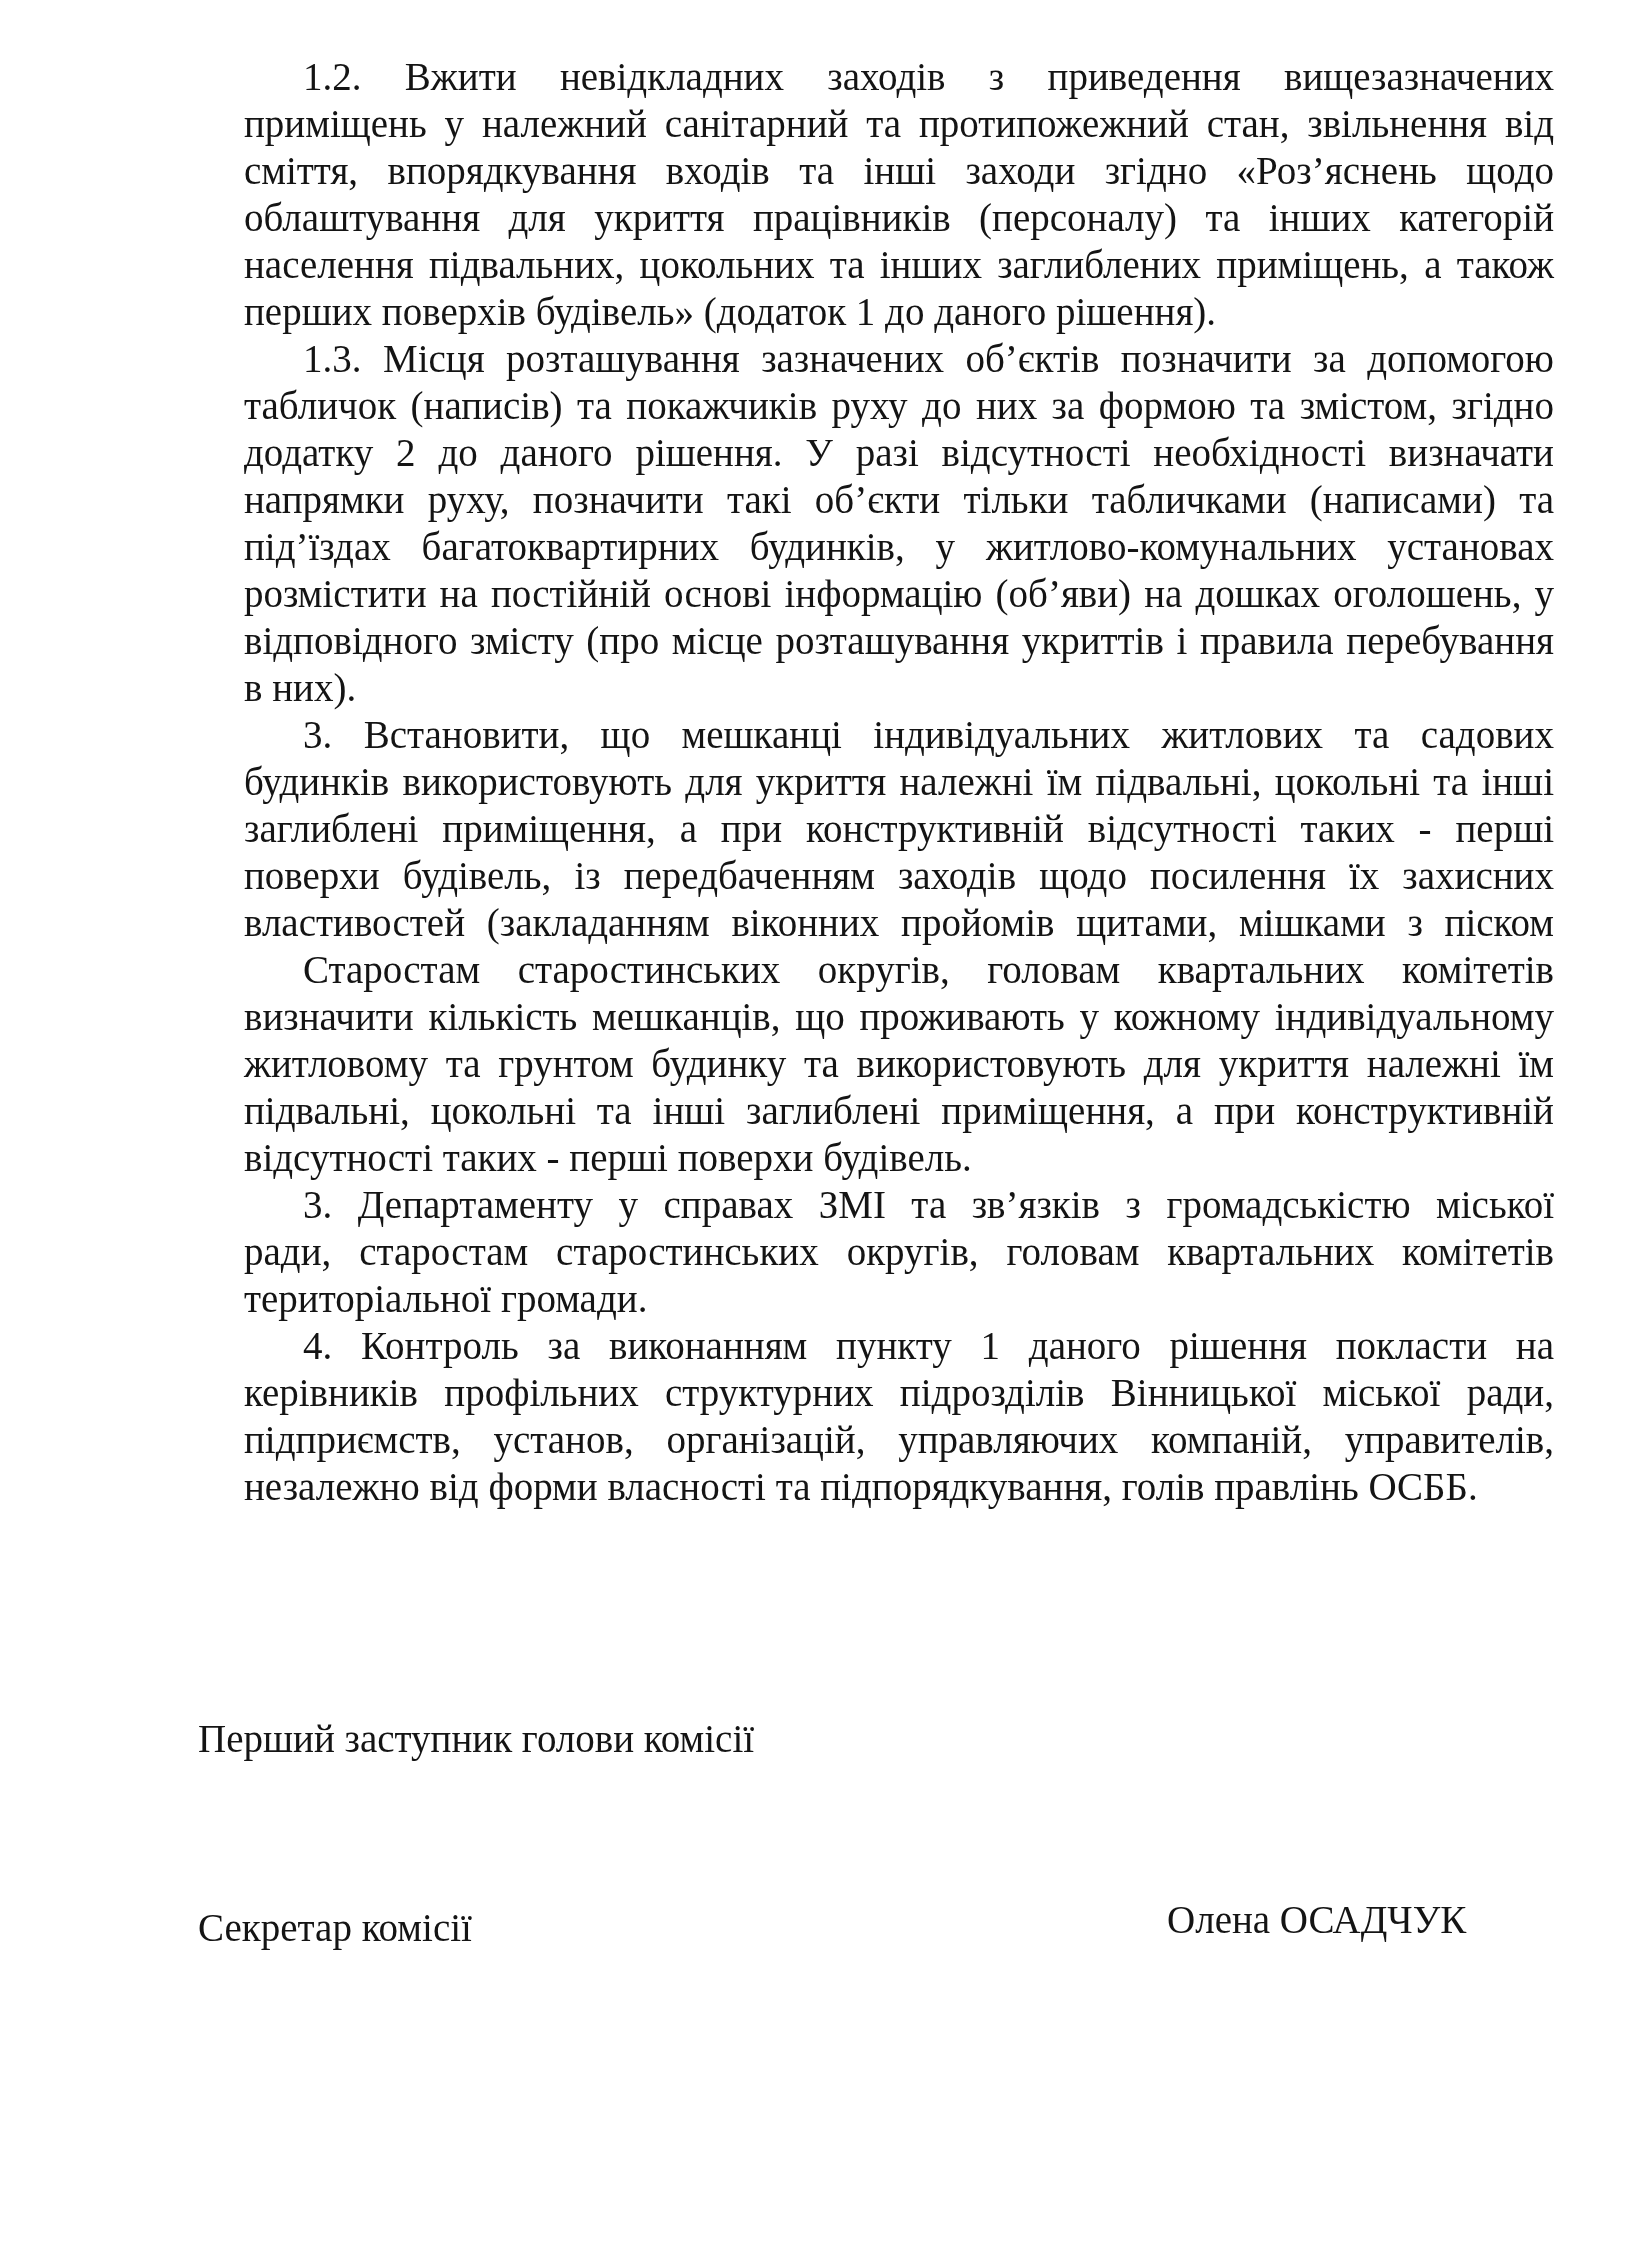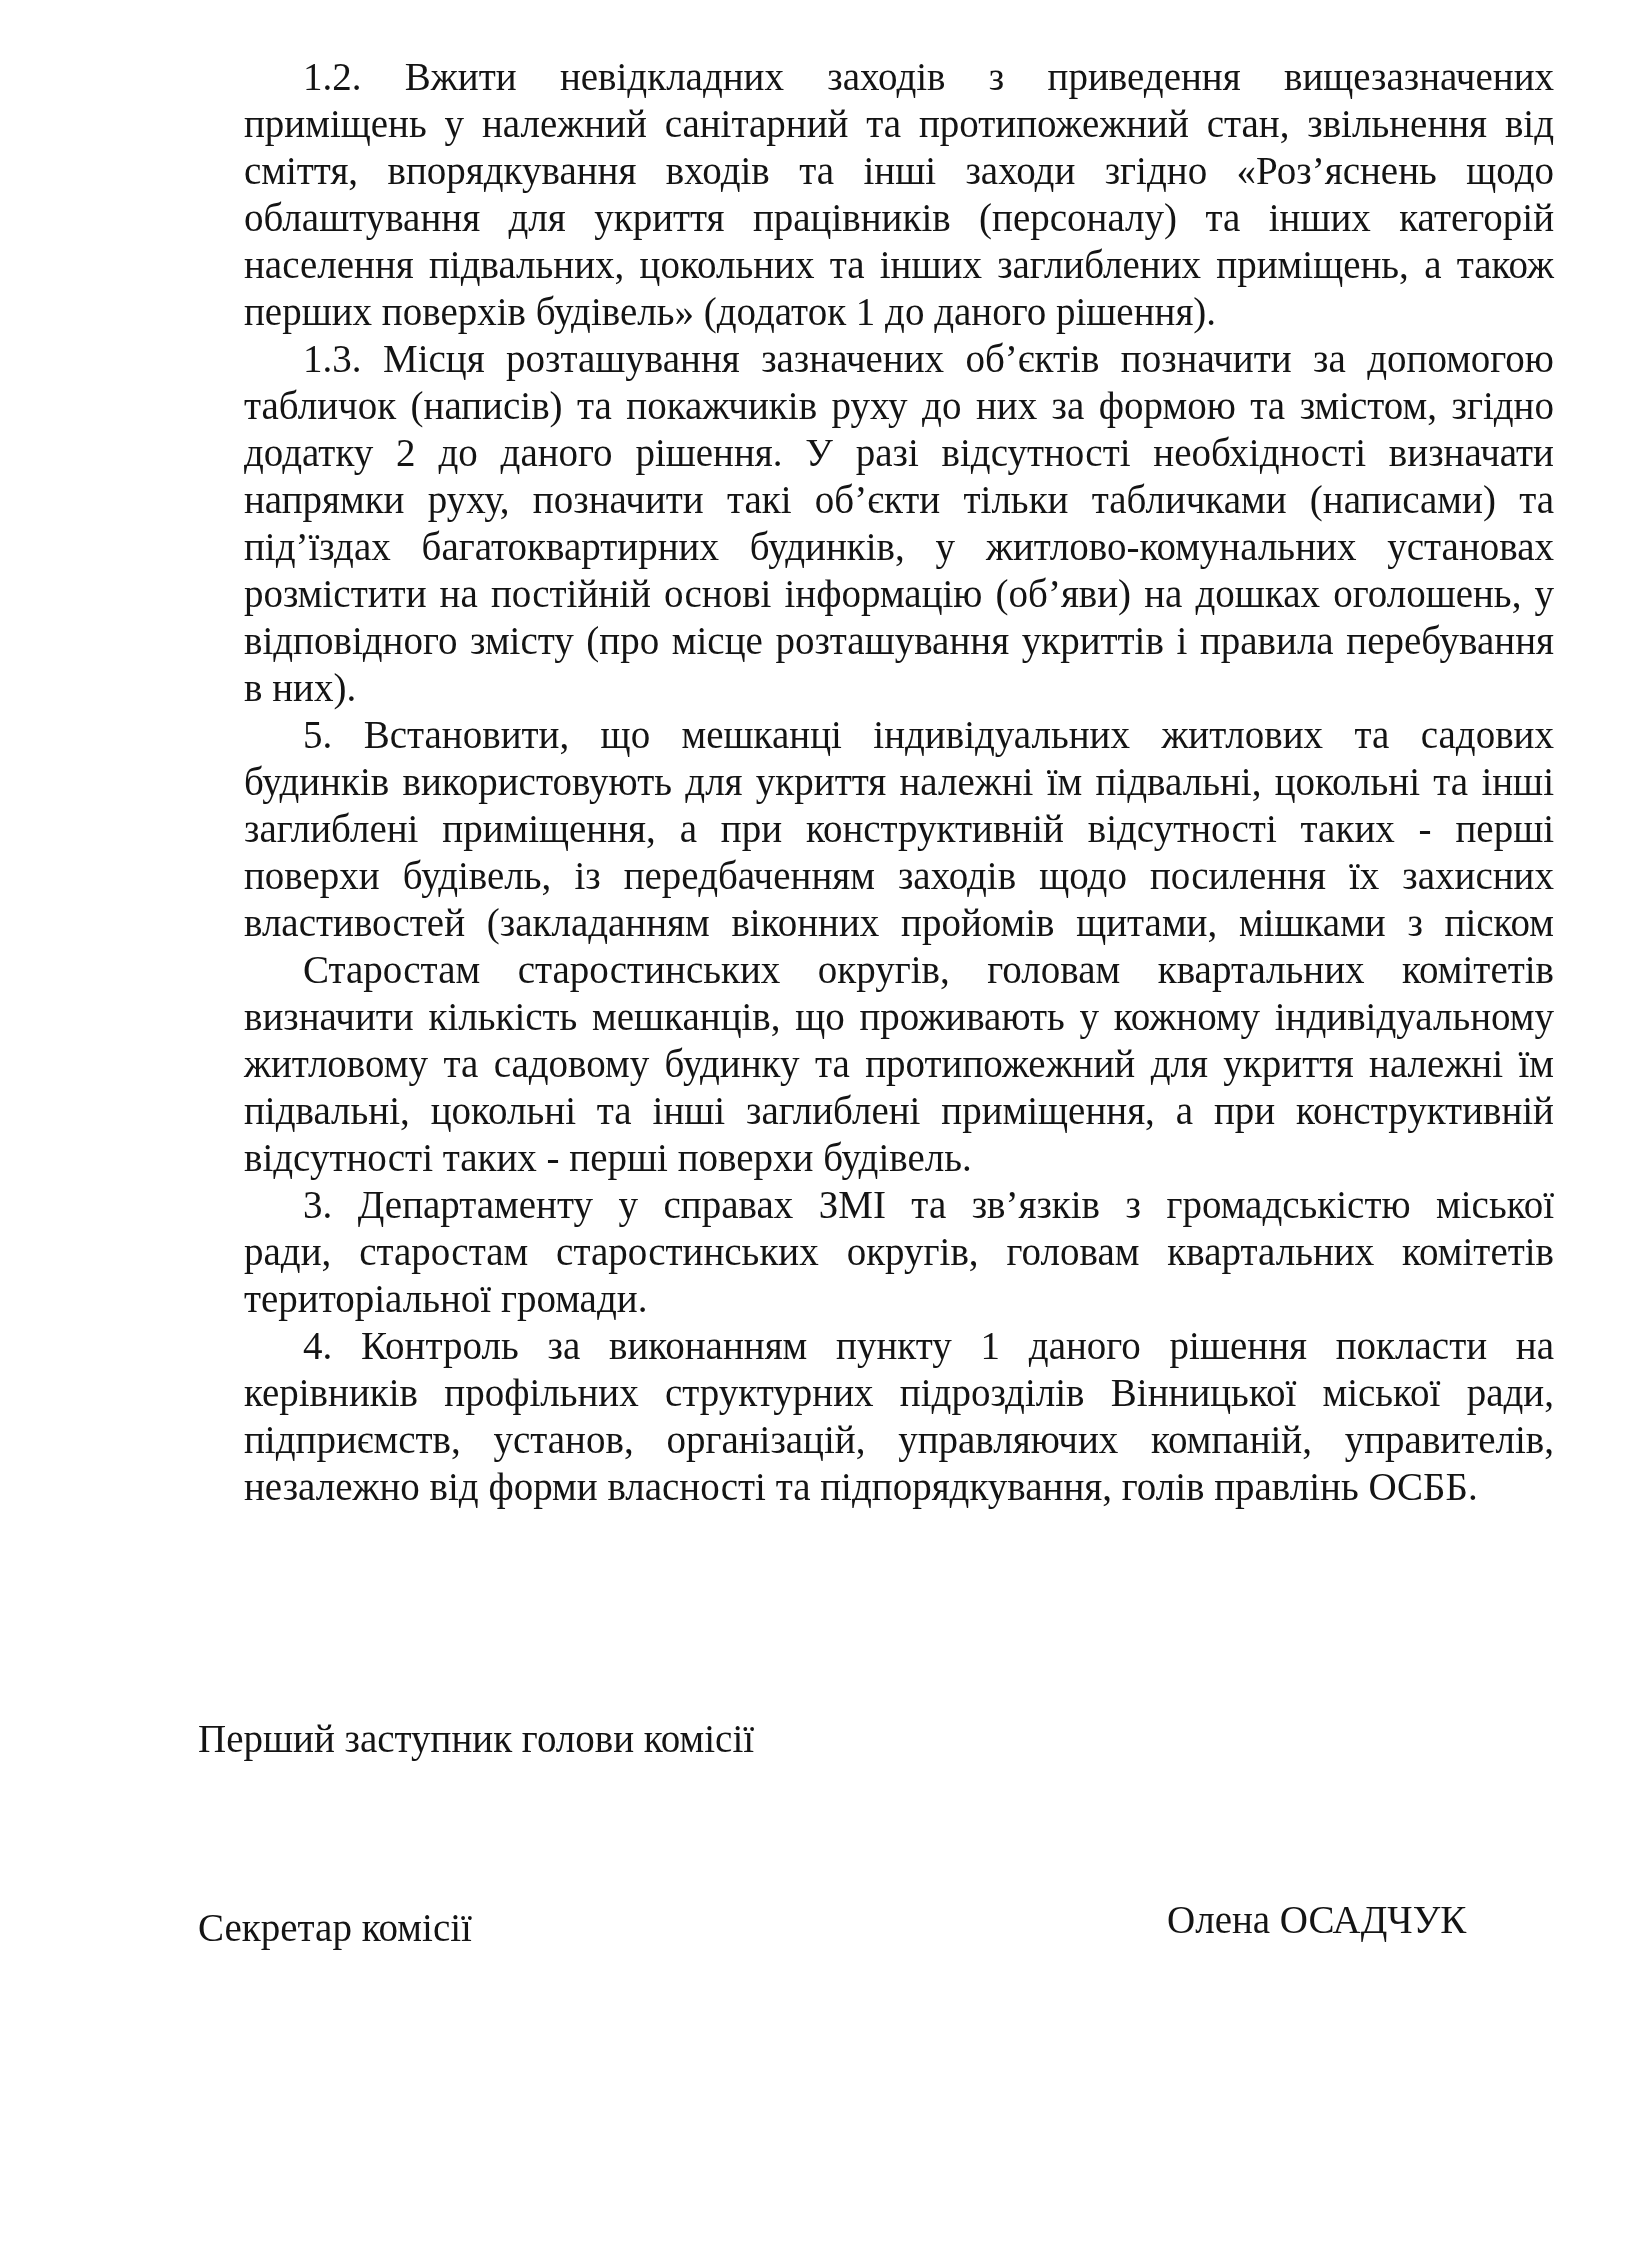--- a/index.html
+++ b/index.html
@@ -101,31 +101,31 @@
       <span class="line" style="white-space: normal;">табличок (написів) та покажчиків руху до них за формою та змістом, згідно</span>
       <span class="line" style="white-space: normal;">додатку 2 до даного рішення. У разі відсутності необхідності визначати</span>
       <span class="line" style="white-space: normal;">напрямки руху, позначити такі об’єкти тільки табличками (написами) та</span>
       <span class="line" style="white-space: normal;">під’їздах багатоквартирних будинків, у житлово-комунальних установах</span>
       <span class="line" style="white-space: normal;">розмістити на постійній основі інформацію (об’яви) на дошках оголошень, у</span>
       <span class="line" style="white-space: normal;">відповідного змісту (про місце розташування укриттів і правила перебування</span>
       <span class="line last" style="white-space: normal;">в них).</span>
     </div>
 
     <div class="para">
-      <span class="line first" style="white-space: normal;">5. Встановити, що мешканці індивідуальних житлових та садових</span>
+      <span class="line first" style="white-space: normal;">3. Встановити, що мешканці індивідуальних житлових та садових</span>
       <span class="line" style="white-space: normal;">будинків використовують для укриття належні їм підвальні, цокольні та інші</span>
       <span class="line" style="white-space: normal;">заглиблені приміщення, а при конструктивній відсутності таких - перші</span>
       <span class="line" style="white-space: normal;">поверхи будівель, із передбаченням заходів щодо посилення їх захисних</span>
       <span class="line" style="white-space: normal;">властивостей (закладанням віконних пройомів щитами, мішками з піском</span>
     </div>
 
     <div class="para">
       <span class="line first" style="white-space: normal;">Старостам старостинських округів, головам квартальних комітетів</span>
       <span class="line" style="white-space: normal;">визначити кількість мешканців, що проживають у кожному індивідуальному</span>
-      <span class="line" style="white-space: normal;">житловому та садовому будинку та протипожежний для укриття належні їм</span>
+      <span class="line" style="white-space: normal;">житловому та грунтом будинку та використовують для укриття належні їм</span>
       <span class="line" style="white-space: normal;">підвальні, цокольні та інші заглиблені приміщення, а при конструктивній</span>
       <span class="line last" style="white-space: normal;">відсутності таких - перші поверхи будівель.</span>
     </div>
 
     <div class="para">
       <span class="line first" style="white-space: normal;">3. Департаменту у справах ЗМІ та зв’язків з громадськістю міської</span>
       <span class="line" style="white-space: normal;">ради, старостам старостинських округів, головам квартальних комітетів</span>
       <span class="line last" style="white-space: normal;">територіальної громади.</span>
     </div>
 

